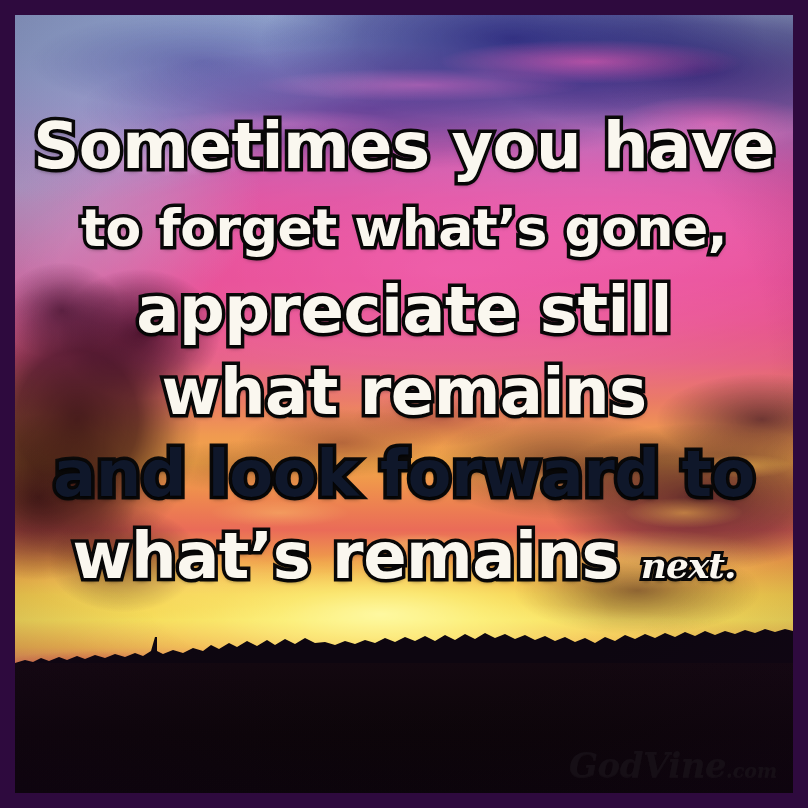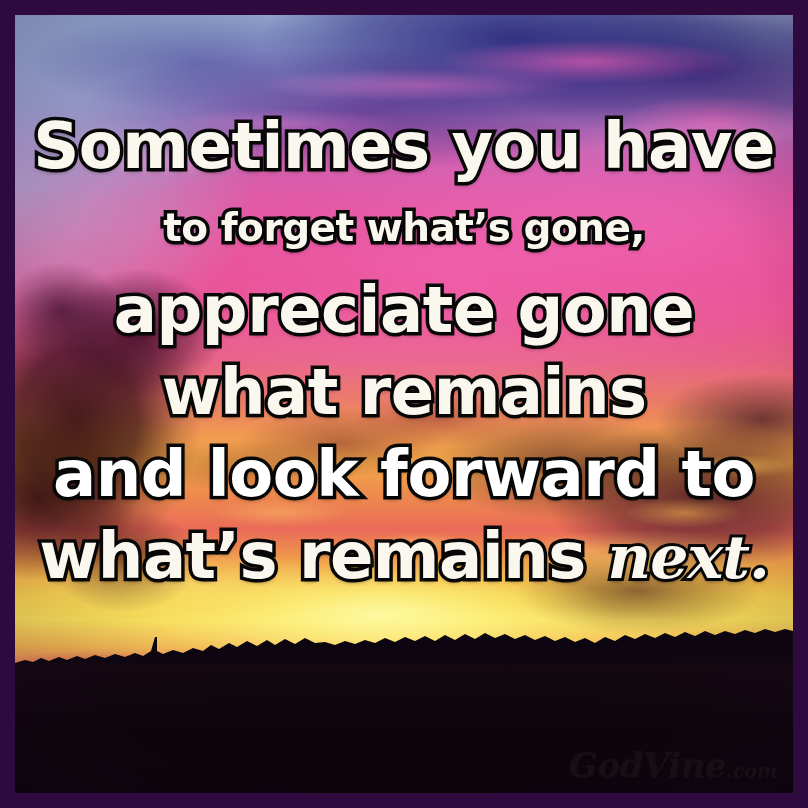--- a/index.html
+++ b/index.html
@@ -271,21 +271,21 @@
     paint-order: stroke fill;
     text-shadow:
       0 3px 4px rgba(0,0,0,0.55),
       0 0 2px rgba(0,0,0,0.75);
   }
 
   .script-word {
     font-family: "DejaVu Serif", serif;
     font-style: italic;
     font-weight: 700;
-    font-size: 60px;
+    font-size: 36px;
     letter-spacing: -1px;
     -webkit-text-stroke: 6px #0b0a0a;
     paint-order: stroke fill;
   }
 
   
   #watermark {
     position: absolute;
     right: 16px;
     bottom: 8px;
@@ -335,23 +335,23 @@
         L540,12 L550,8 L560,13 L570,9 L580,14 L590,8 L600,12 L610,6 L620,10 L630,5
         L640,9 L650,4 L660,8 L670,3 L680,7 L690,2 L700,6 L710,2 L720,5 L730,1
         L740,4 L750,0 L760,3 L770,0 L778,2 L778,46 Z"></path>
     </svg>
 
     <div id="ground"></div>
     <div class="layer" id="grade"></div>
 
     <div id="quote-block">
       <span class="quote-line" style="color: rgb(250, 247, 239); -webkit-text-stroke: 7px rgb(11, 10, 10);">Sometimes you have</span>
-      <span class="quote-line" style="color: rgb(250, 247, 239); -webkit-text-stroke: 7px rgb(11, 10, 10); font-size: 39px;">to forget what’s gone,</span>
-      <span class="quote-line" style="color: rgb(250, 247, 239); -webkit-text-stroke: 7px rgb(11, 10, 10);">appreciate gone</span>
+      <span class="quote-line" style="color: rgb(250, 247, 239); -webkit-text-stroke: 7px rgb(11, 10, 10); font-size: 52px;">to forget what’s gone,</span>
+      <span class="quote-line" style="color: rgb(250, 247, 239); -webkit-text-stroke: 7px rgb(11, 10, 10);">appreciate still</span>
       <span class="quote-line" style="color: rgb(250, 247, 239); -webkit-text-stroke: 7px rgb(11, 10, 10);">what remains</span>
-      <span class="quote-line" style="color: #ffffff; -webkit-text-stroke: 7px rgb(11, 10, 10);">and look forward to</span>
+      <span class="quote-line" style="color: #0f172a; -webkit-text-stroke: 7px rgb(11, 10, 10);">and look forward to</span>
       <span class="quote-line" style="color: rgb(250, 247, 239); -webkit-text-stroke: 7px rgb(11, 10, 10);"><span>what’s remains</span><span>&nbsp;</span><span class="script-word" style="-webkit-text-stroke: 6px rgb(11, 10, 10);">next.</span></span>
     </div>
 
     <div id="watermark" style="color: rgb(23, 16, 23);"><span>GodVine</span><span class="wm-tld">.com</span></div>
 
   </div>
 </div>
 
 </body></html>

